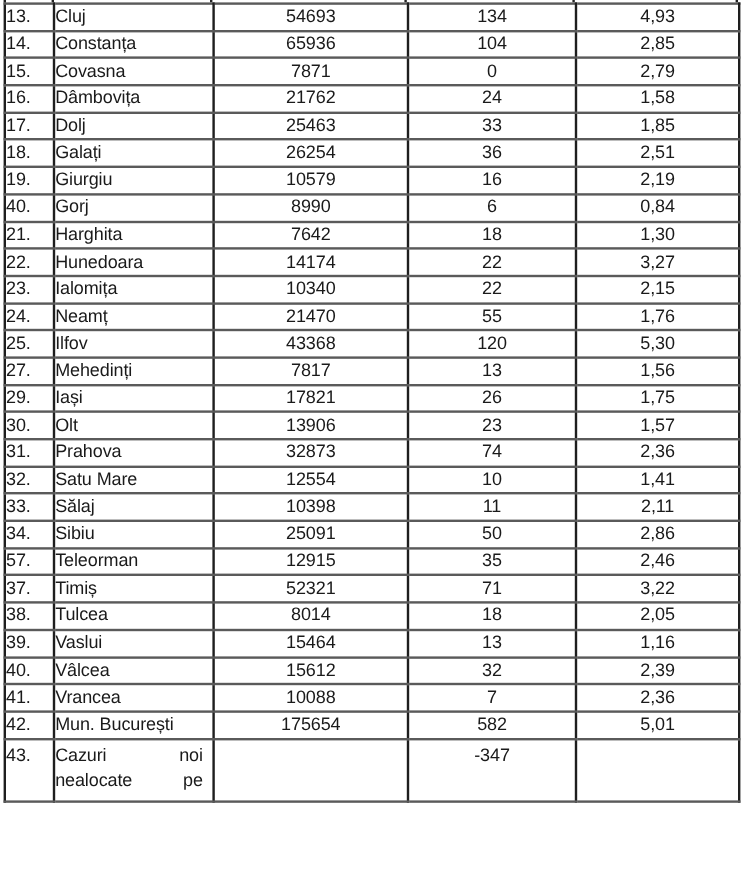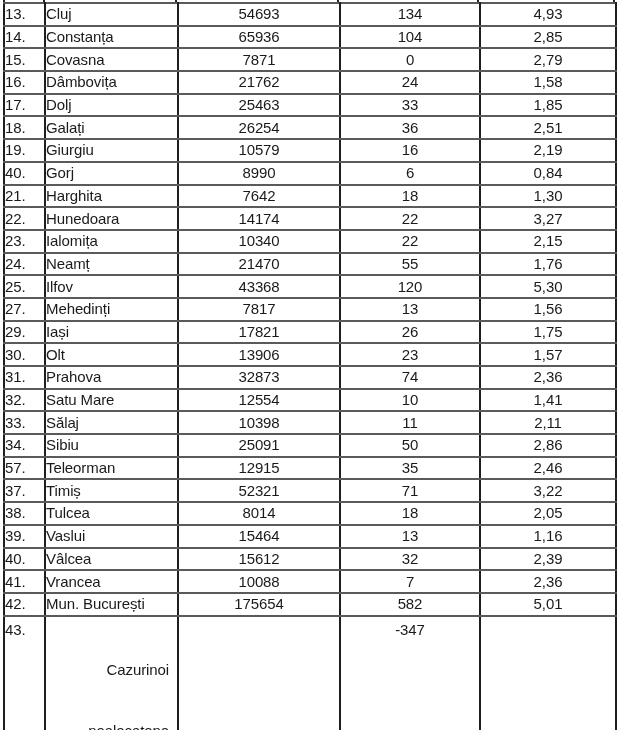--- a/index.html
+++ b/index.html
@@ -60,22 +60,21 @@
     vertical-align: top;
     padding-top: 2px;
     line-height: 21px;
   }
   tr.unalloc td.c-county {
     padding-right: 8px;
     white-space: normal;
   }
   .justify-line {
     display: flex;
-    justify-content: flex-end;
-    margin-top: 40px;
+    justify-content: space-between;
   }
 </style>
 </head>
 <body>
 
 <div class="stub" style="left:3px"></div>
 <div class="stub" style="left:43px"></div>
 <div class="stub" style="left:175px"></div>
 <div class="stub" style="left:337px"></div>
 <div class="stub" style="left:477px"></div>

